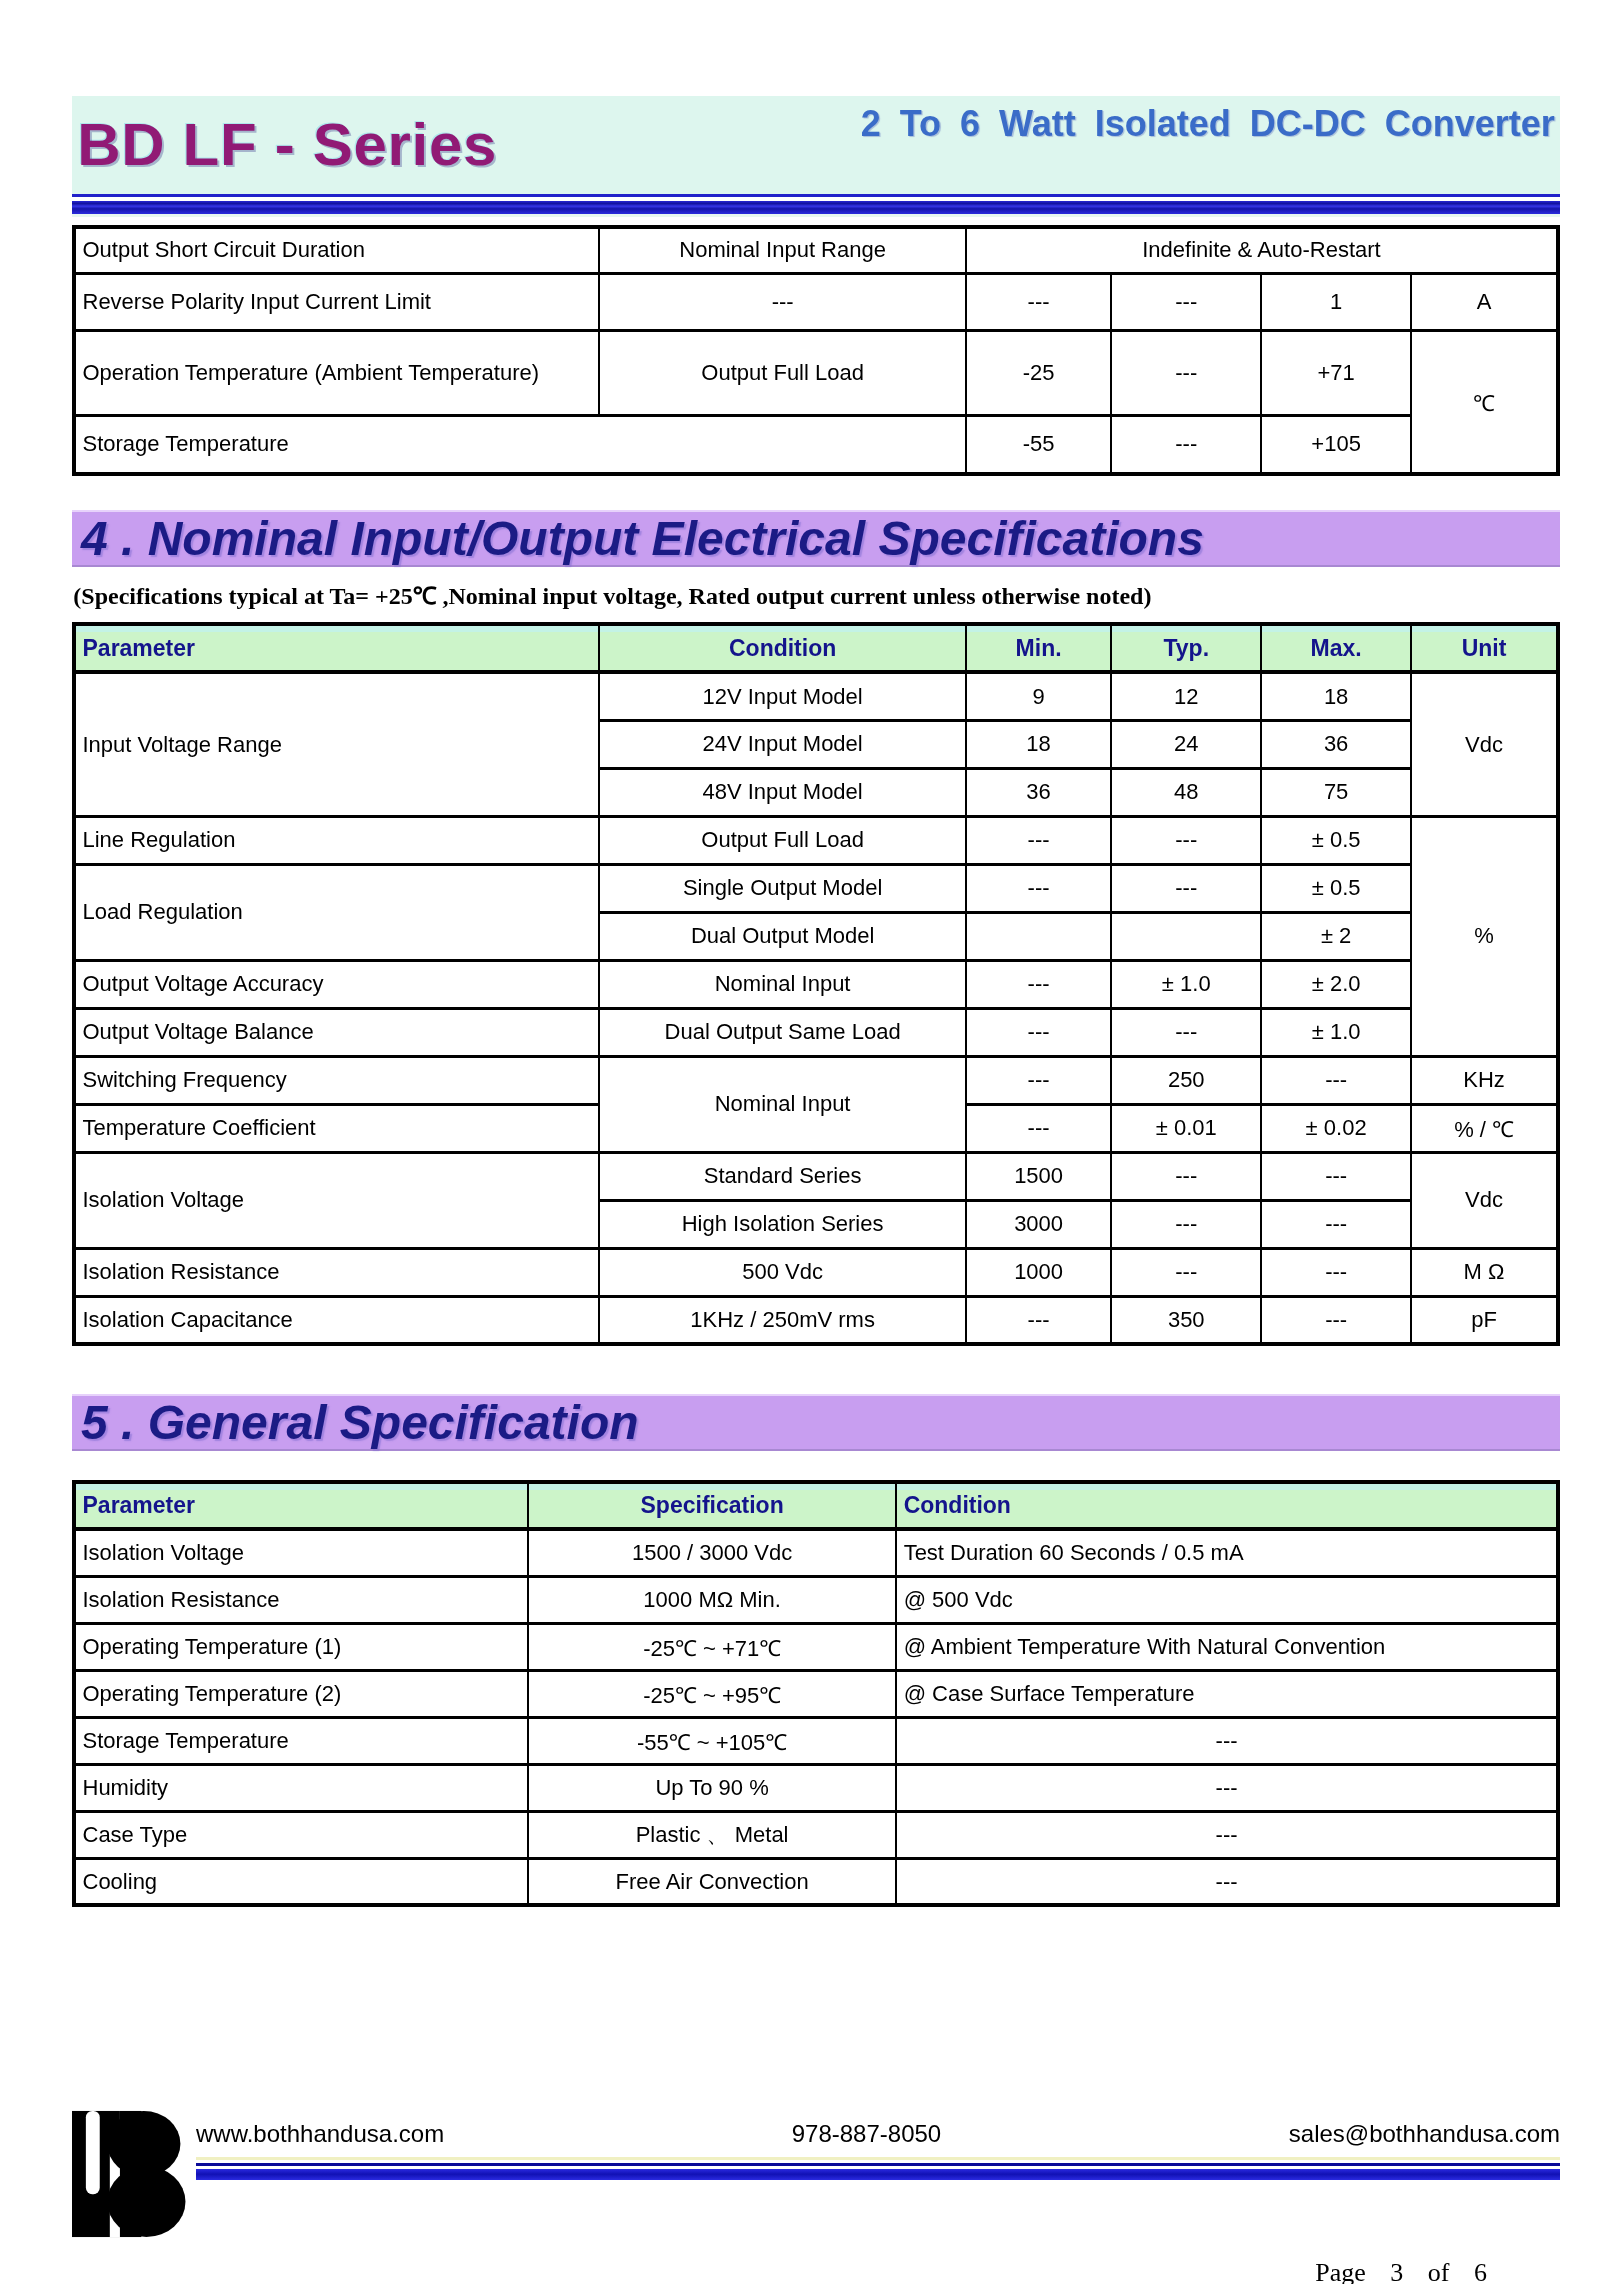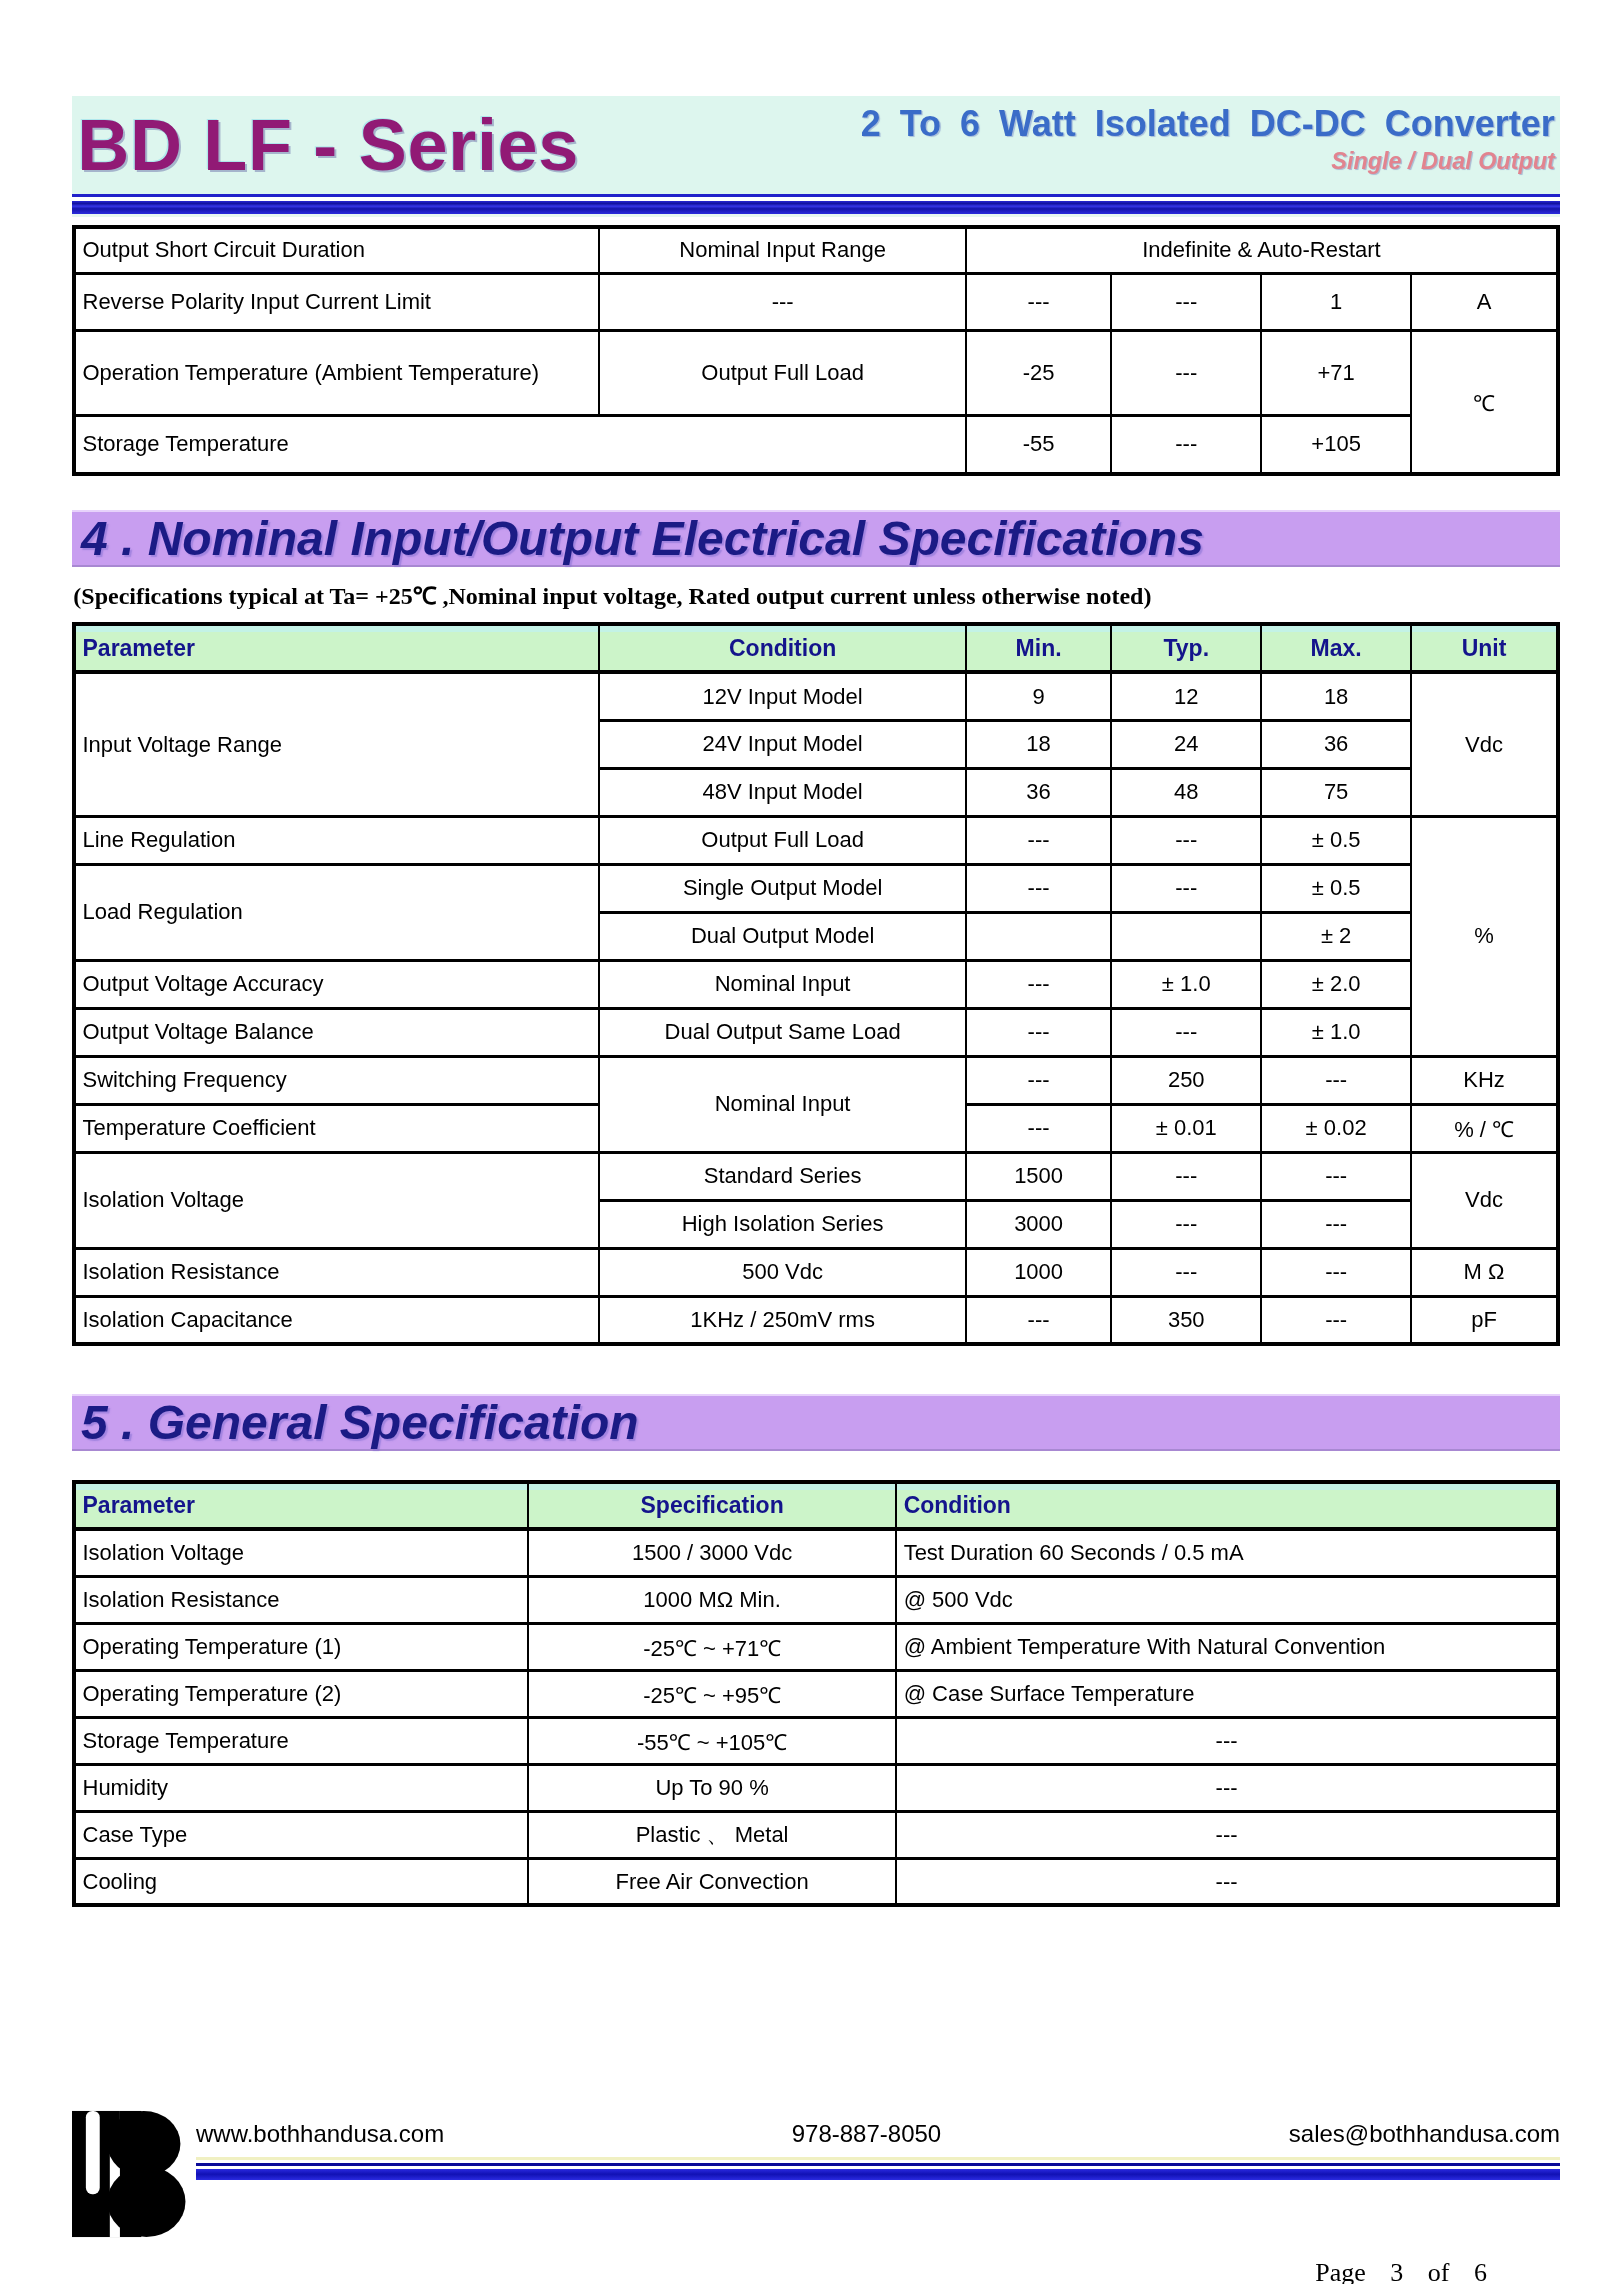--- a/index.html
+++ b/index.html
@@ -9,21 +9,21 @@
   }
   .content { margin-left:72px; width:1488px; }
 
   
   .header-band {
     margin-top:96px; height:98px; background:#ddf6ee;
     display:flex; justify-content:space-between; align-items:stretch;
     padding:0 5.2px;
   }
   .doc-title {
-    font-size:72px; font-weight:bold; color:#911a75; line-height:98px;
+    font-size:60px; font-weight:bold; color:#911a75; line-height:98px;
     letter-spacing:0.7px;
     text-shadow:2px 2px 0 rgba(60,60,140,0.35), -1.3px -1.3px 0 rgba(170,230,235,0.9);
     white-space:nowrap;
   }
   .header-right { text-align:right; padding-top:6.5px; }
   .doc-subtitle {
     font-size:36px; font-weight:bold; color:#3a6cc8; word-spacing:9px;
     text-shadow:1.3px 1.3px 0.7px rgba(120,140,200,0.5); white-space:nowrap;
   }
   .doc-tagline {
@@ -100,21 +100,20 @@
 </head>
 <body>
 
 <div class="page">
   <div class="content">
 
     <div class="header-band">
       <div class="doc-title">BD LF - Series</div>
       <div class="header-right">
         <div class="doc-subtitle">2 To 6 Watt Isolated DC-DC Converter</div>
-        <div class="doc-tagline">Single / Dual Output</div>
       </div>
     </div>
     <div class="stripes">
       <div class="stripe-thin"></div>
       <div class="stripe-gap"></div>
       <div class="stripe-thick"></div>
       <div class="stripe-fade"></div>
     </div>
 
     <table class="spec-table t1">

